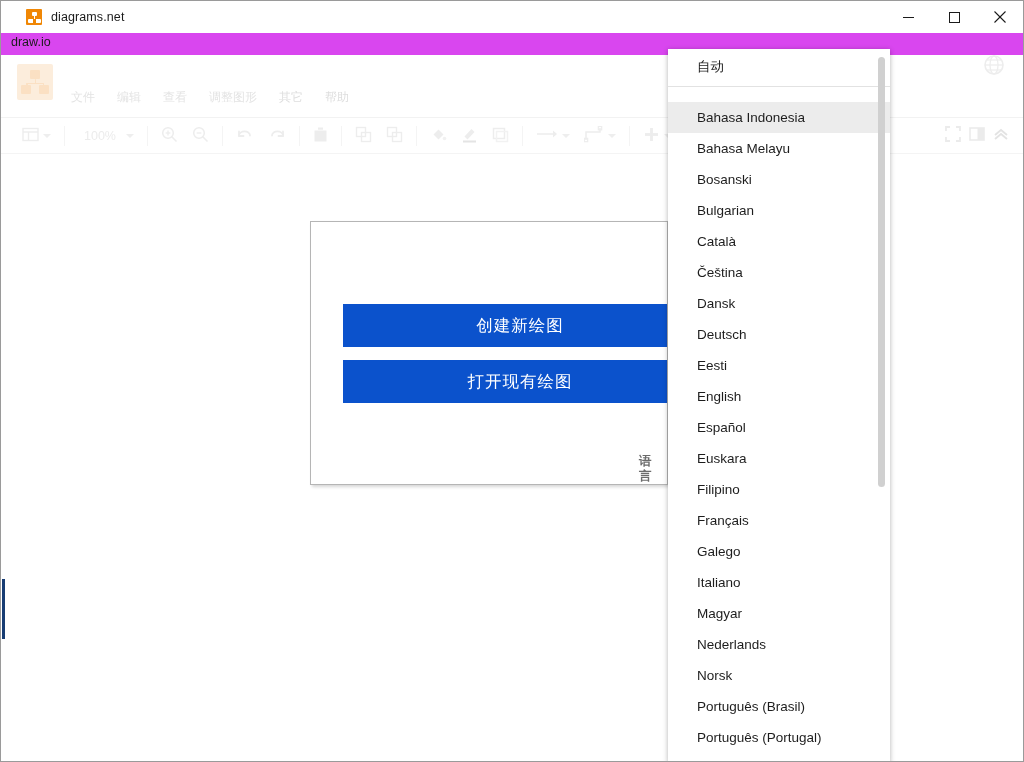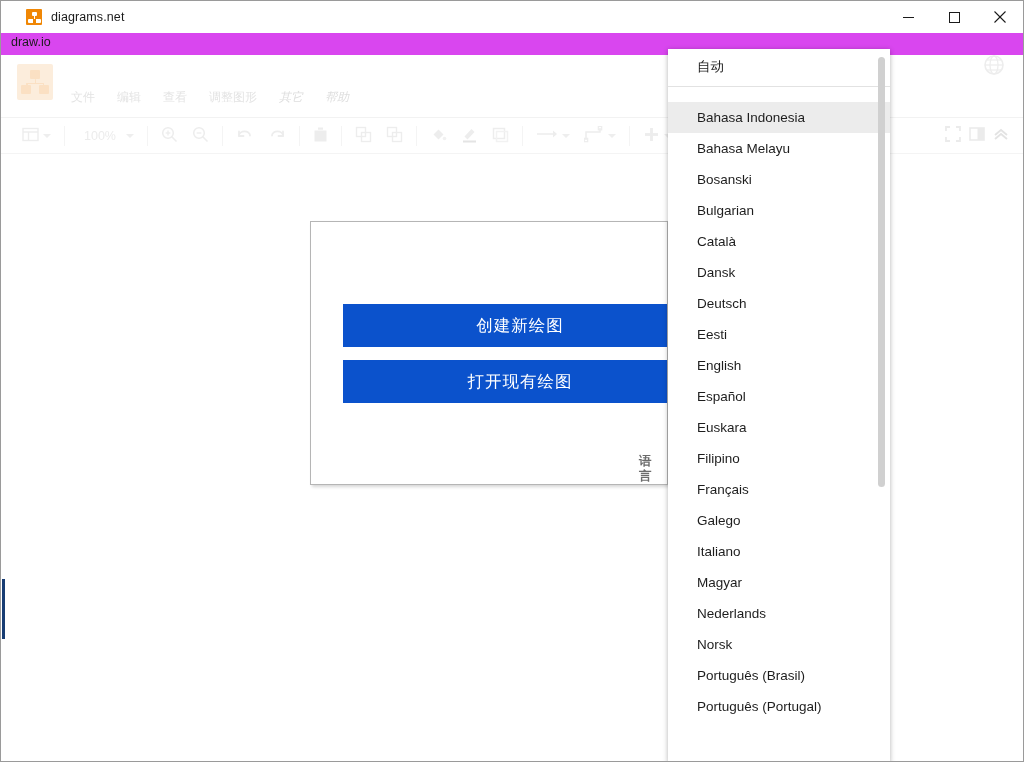--- a/index.html
+++ b/index.html
@@ -146,21 +146,21 @@
     left: 70px; top: 88px;
     display: flex;
     gap: 22px;
     align-items: center;
   }
   .menu-item {
     font-size: 12px;
     color: #e4e4e4;
     white-space: nowrap;
   }
-  .menu-item.darker { color: #dedede; font-style: italic; }
+  .menu-item.darker { color: #dedede; }
 
   #globe-icon {
     position: absolute;
     right: 18px; top: 53px;
     width: 22px; height: 22px;
     opacity: 1;
   }
 
   
   #toolbar {
@@ -611,20 +611,21 @@
 
   <div id="lang-dropdown">
     <div id="lang-list">
       <div class="lang-item auto">自动</div>
       <div id="lang-divider"></div>
       <div class="lang-item selected">Bahasa Indonesia</div>
       <div class="lang-item">Bahasa Melayu</div>
       <div class="lang-item">Bosanski</div>
       <div class="lang-item">Bulgarian</div>
       <div class="lang-item">Català</div>
+      <div class="lang-item">Čeština</div>
       <div class="lang-item">Dansk</div>
       <div class="lang-item">Deutsch</div>
       <div class="lang-item">Eesti</div>
       <div class="lang-item">English</div>
       <div class="lang-item">Español</div>
       <div class="lang-item">Euskara</div>
       <div class="lang-item">Filipino</div>
       <div class="lang-item">Français</div>
       <div class="lang-item">Galego</div>
       <div class="lang-item">Italiano</div>

